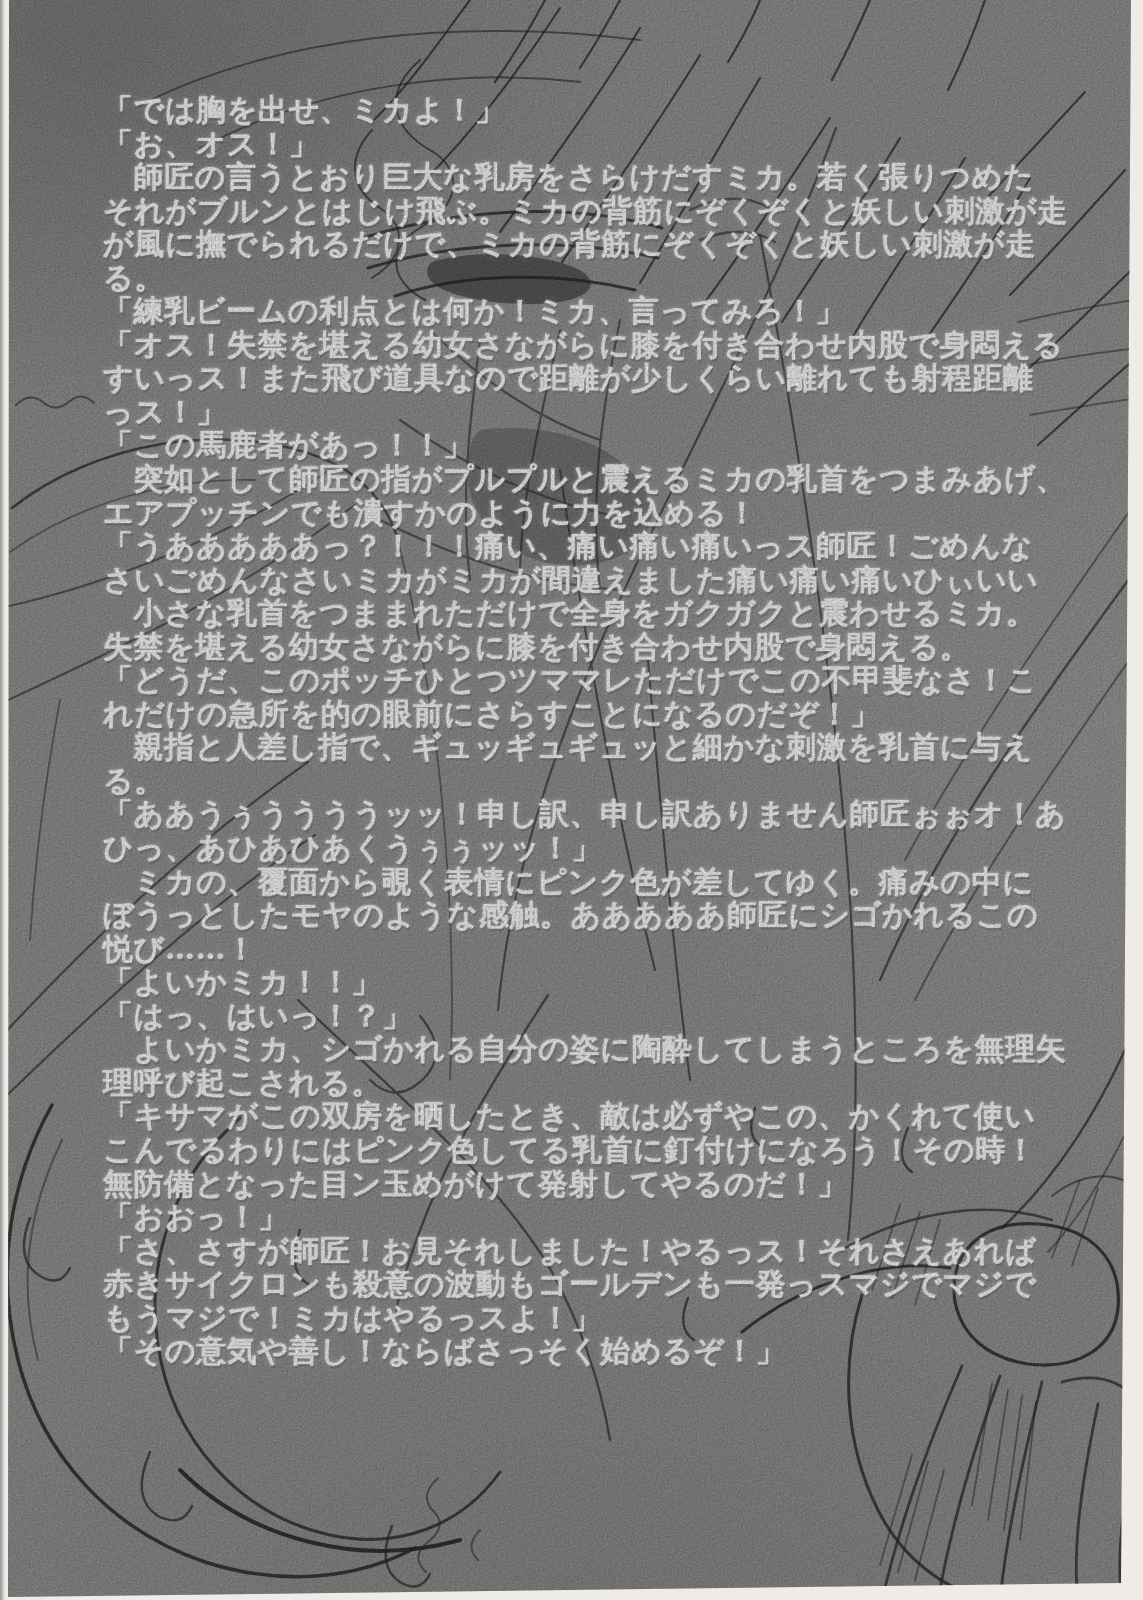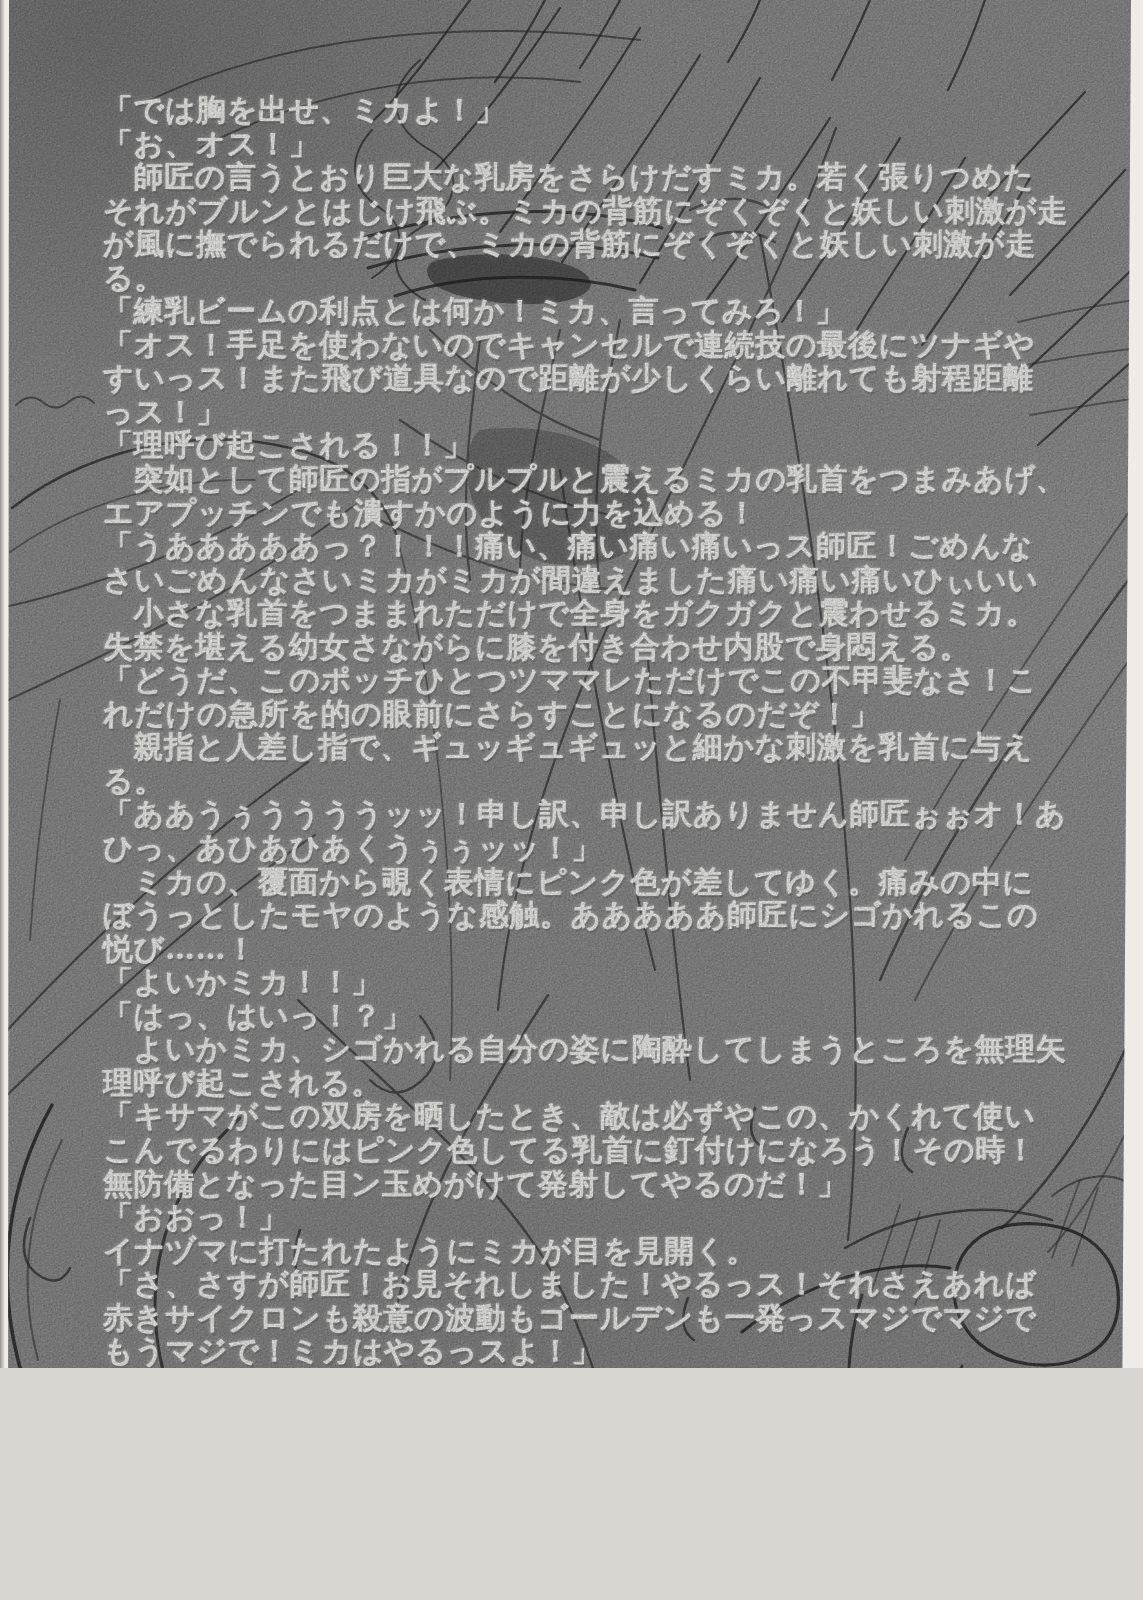--- a/index.html
+++ b/index.html
@@ -1,19 +1,19 @@
 <!DOCTYPE html>
 <html style="--scan-bg: #8f8f8f; --text-color: #f6f6f4;"><head>
 <meta charset="utf-8">
 <title>Scanned page</title>
 <style>
   html,body{margin:0;padding:0;background:#d9d6d1;}
   .page{
     position:relative;
-    width:1143px;height:1368px;
+    width:1143px;height:1600px;
     background:#efece7;
     overflow:hidden;
     font-family:"DejaVu Serif", serif;
   }
   .page::before{
     content:"";position:absolute;left:0;top:0;bottom:0;width:5px;
     background:linear-gradient(90deg,rgba(40,40,40,.45),rgba(40,40,40,0));
     z-index:5;
   }
   .scan{
@@ -196,24 +196,24 @@
     </svg>
 
     <div class="text-layer" id="text-layer">
         <div class="tline">「では胸を出せ、ミカよ！」</div>
         <div class="tline">「お、オス！」</div>
         <div class="tline">　師匠の言うとおり巨大な乳房をさらけだすミカ。若く張りつめた</div>
         <div class="tline">それがブルンとはじけ飛ぶ。ミカの背筋にぞくぞくと妖しい刺激が走</div>
         <div class="tline">が風に撫でられるだけで、ミカの背筋にぞくぞくと妖しい刺激が走</div>
         <div class="tline">る。</div>
         <div class="tline">「練乳ビームの利点とは何か！ミカ、言ってみろ！」</div>
-        <div class="tline">「オス！手足を使わないのでキャンセルで連続技の最後にツナギや</div>
+        <div class="tline">「オス！失禁を堪える幼女さながらに膝を付き合わせ内股で身悶える</div>
         <div class="tline">すいっス！また飛び道具なので距離が少しくらい離れても射程距離</div>
         <div class="tline">っス！」</div>
-        <div class="tline">「理呼び起こされる！！」</div>
+        <div class="tline">「この馬鹿者があっ！！」</div>
         <div class="tline">　突如として師匠の指がプルプルと震えるミカの乳首をつまみあげ、</div>
         <div class="tline">エアプッチンでも潰すかのように力を込める！</div>
         <div class="tline">「うあああああっ？！！！痛い、痛い痛い痛いっス師匠！ごめんな</div>
         <div class="tline">さいごめんなさいミカがミカが間違えました痛い痛い痛いひぃいい</div>
         <div class="tline">　小さな乳首をつままれただけで全身をガクガクと震わせるミカ。</div>
         <div class="tline">失禁を堪える幼女さながらに膝を付き合わせ内股で身悶える。</div>
         <div class="tline">「どうだ、このポッチひとつツママレただけでこの不甲斐なさ！こ</div>
         <div class="tline">れだけの急所を的の眼前にさらすことになるのだぞ！」</div>
         <div class="tline">　親指と人差し指で、ギュッギュギュッと細かな刺激を乳首に与え</div>
         <div class="tline">る。</div>
@@ -223,21 +223,20 @@
         <div class="tline">ぼうっとしたモヤのような感触。あああああ師匠にシゴかれるこの</div>
         <div class="tline">悦び……！</div>
         <div class="tline">「よいかミカ！！」</div>
         <div class="tline">「はっ、はいっ！？」</div>
         <div class="tline">　よいかミカ、シゴかれる自分の姿に陶酔してしまうところを無理矢</div>
         <div class="tline">理呼び起こされる。</div>
         <div class="tline">「キサマがこの双房を晒したとき、敵は必ずやこの、かくれて使い</div>
         <div class="tline">こんでるわりにはピンク色してる乳首に釘付けになろう！その時！</div>
         <div class="tline">無防備となった目ン玉めがけて発射してやるのだ！」</div>
         <div class="tline">「おおっ！」</div>
-        <div class="tline">イナヅマに打たれたようにミカが目を見開く。</div>
         <div class="tline">「さ、さすが師匠！お見それしました！やるっス！それさえあれば</div>
         <div class="tline">赤きサイクロンも殺意の波動もゴールデンも一発っスマジでマジで</div>
         <div class="tline">もうマジで！ミカはやるっスよ！」</div>
         <div class="tline">「その意気や善し！ならばさっそく始めるぞ！」</div>
       </div>
 
     <svg class="noise" viewBox="0 0 1143 1600" preserveAspectRatio="none" xmlns="http://www.w3.org/2000/svg">
       <defs>
         <filter id="grainF" x="0" y="0" width="100%" height="100%">
           <feTurbulence type="fractalNoise" baseFrequency="0.55" numOctaves="2" stitchTiles="stitch" result="t"></feTurbulence>

